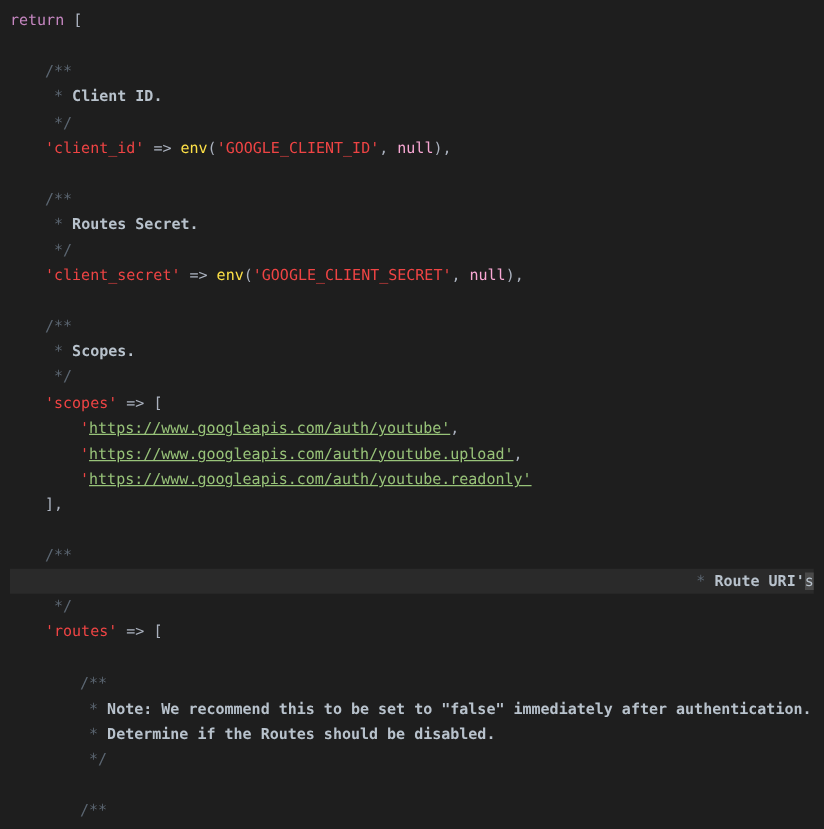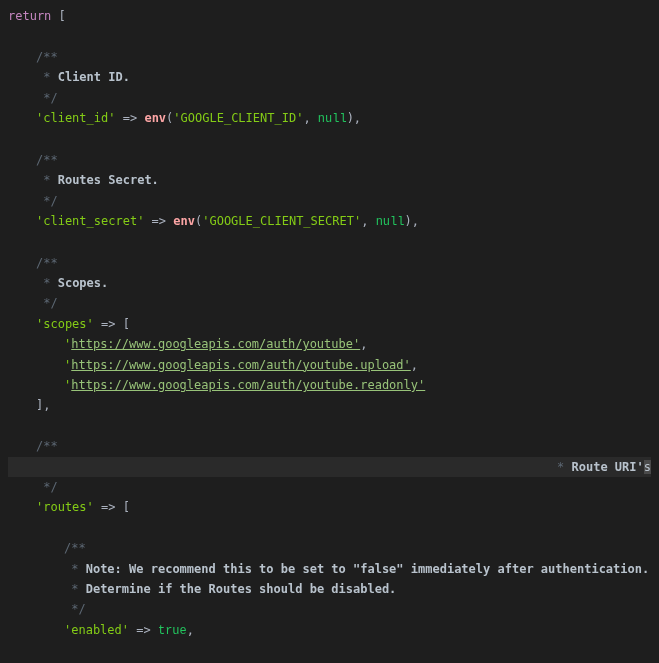--- a/index.html
+++ b/index.html
@@ -18,25 +18,25 @@
       height: 663px;
       overflow: hidden;
     }
     .line {
       white-space: pre;
     }
     .keyword { color: #c586c0; }
     .punct { color: #abb2bf; }
     .comment { color: #5c6773; }
     .comment-text { color: #b8c2cc; font-weight: bold; }
-    .string { color: #84cc16; }
+    .string { color: #ef4444; }
     .string-link { color: #98c379; text-decoration: underline; }
     .arrow { color: #abb2bf; }
-    .func { color: #fca5a5; font-weight: bold; }
-    .const { color: #22c55e; font-family: Liberation Mono, monospace; }
+    .func { color: #fde047; }
+    .const { color: #f9a8d4; }
     .ind1 { padding-left: 28px; }
     .ind2 { padding-left: 56px; }
     .cursor-line {
       background: #2a2a2a;
       text-align: right;
     }
     .cursor-box {
       background: #4a4a4a;
       color: #b8c2cc;
     }
@@ -68,17 +68,16 @@
 <div class="line"> </div>
 <div class="line ind1"><span class="comment">/**</span></div>
 <div class="line cursor-line"><span class="ind1" style="display:inline-block"></span><span class="comment"> * </span><span class="comment-text">Route URI'</span><span class="cursor-box">s</span></div>
 <div class="line ind1"><span class="comment"> */</span></div>
 <div class="line ind1"><span class="string">'routes'</span> <span class="arrow">=&gt;</span> <span class="punct">[</span></div>
 <div class="line"> </div>
 <div class="line ind2"><span class="comment">/**</span></div>
 <div class="line ind2"><span class="comment"> * </span><span class="comment-text">Note: We recommend this to be set to "false" immediately after authentication.</span></div>
 <div class="line ind2"><span class="comment"> * </span><span class="comment-text">Determine if the Routes should be disabled.</span></div>
 <div class="line ind2"><span class="comment"> */</span></div>
-<div class="line ind2"><span class="string">'enabled'</span> <span class="arrow">=&gt;</span> <span class="const">true</span><span class="punct">,</span></div>
 <div class="line"> </div>
 <div class="line ind2"><span class="comment">/**</span></div>
 
 </div>
 
 </body></html>

